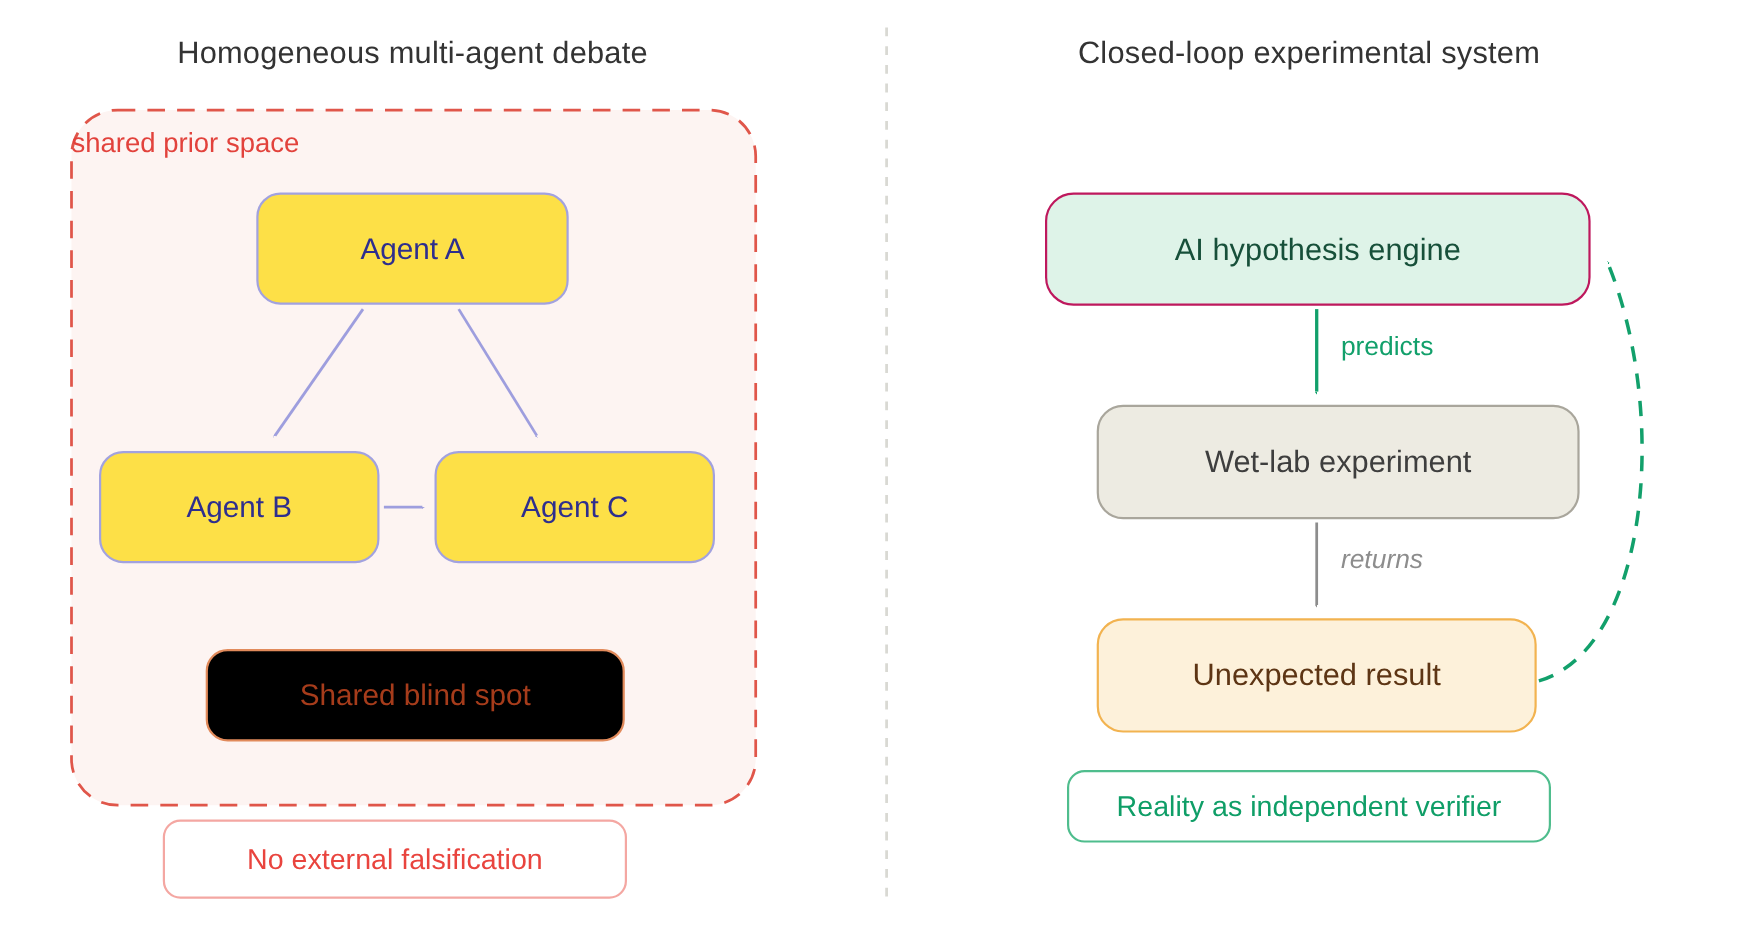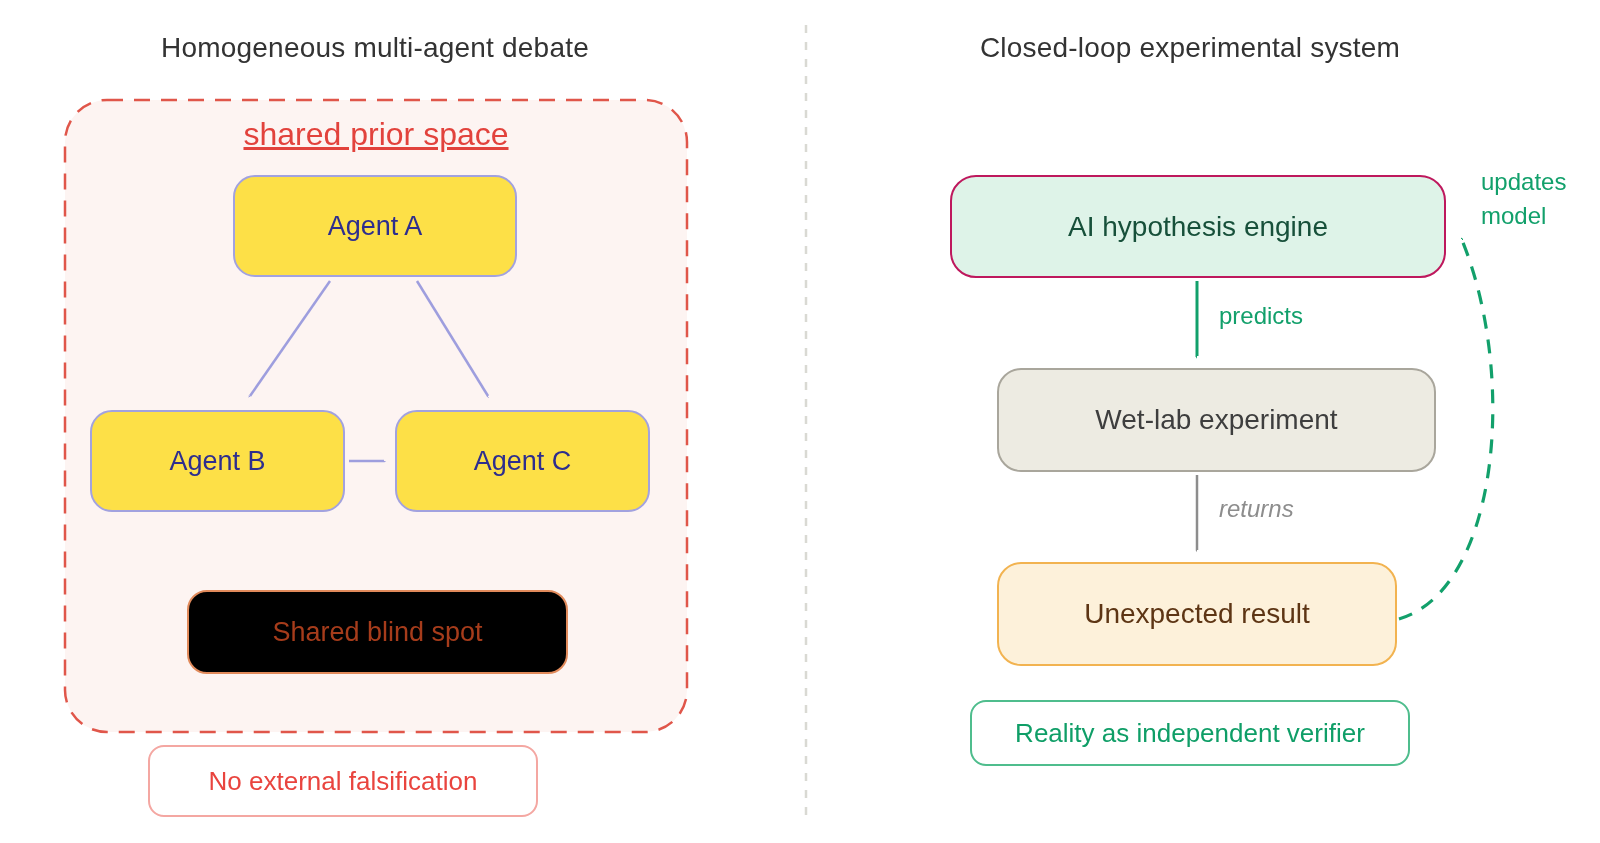--- a/index.html
+++ b/index.html
@@ -11,22 +11,22 @@
   .panel-title{
     position:absolute;top:32px;font-size:28px;color:#333333;text-align:center;
     letter-spacing:0.2px;
   }
   .node{
     position:absolute;display:flex;align-items:center;justify-content:center;
     box-sizing:border-box;text-align:center;
   }
   
   .container-label{
-    position:absolute;left:65px;top:116px;width:622px;text-align:center;
-    font-size:32px;color:#e2423c;text-decoration:underline;
+    position:absolute;left:65px;top:116px;width:622px;text-align:left;
+    font-size:25px;color:#e2423c;
   }
   .agent{
     background:#fde047;border:2px solid #a2a2df;border-radius:22px;
     color:#2e2e8e;font-size:27px;
   }
   .blindspot{
     background:#000000;border:2px solid #e18a5b;border-radius:20px;
     color:#a63c1b;font-size:27px;
   }
   .no-falsification{
@@ -93,30 +93,28 @@
   <div class="container-label">shared prior space</div>
 
   <div class="node agent" style="left:233px;top:175px;width:284px;height:102px;">Agent A</div>
 
   <div class="node agent" style="left:90px;top:410px;width:255px;height:102px;">Agent B</div>
 
   <div class="node agent" style="left:395px;top:410px;width:255px;height:102px;">Agent C</div>
 
   <div class="node blindspot" style="left:187px;top:590px;width:381px;height:84px;">Shared blind spot</div>
 
-  <div class="node no-falsification" style="left:148px;top:745px;width:390px;height:72px;">No external falsification</div>
+  <div class="node no-falsification" style="left:148px;top:745px;width:422px;height:72px;">No external falsification</div>
 
   <div class="node hypothesis" style="left:950px;top:175px;width:496px;height:103px;">AI hypothesis engine</div>
 
   <div class="edge-label edge-green" style="left:1219px;top:302px;">predicts</div>
 
   <div class="node wetlab" style="left:997px;top:368px;width:439px;height:104px;">Wet-lab experiment</div>
 
   <div class="edge-label edge-gray" style="left:1219px;top:495px;">returns</div>
 
   <div class="node unexpected" style="left:997px;top:562px;width:400px;height:104px;">Unexpected result</div>
 
-  <div class="edge-label edge-green updates" style="left:1481px;top:165px;width:120px;">updates
-model</div>
 
   <div class="node reality" style="left:970px;top:700px;width:440px;height:66px;">Reality as independent verifier</div>
 
 </div>
 
 </body></html>

